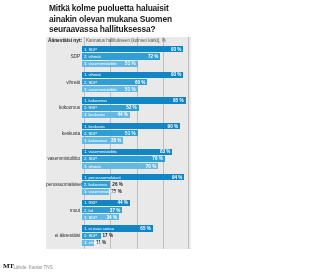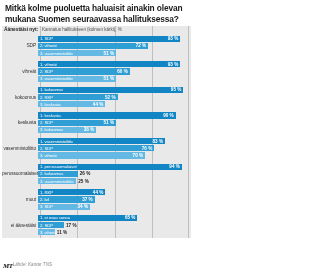--- a/index.html
+++ b/index.html
@@ -2,21 +2,21 @@
 <html><head>
 <meta charset="utf-8">
 <style>
   html,body{margin:0;padding:0;}
   body{
     width:193px;height:272px;overflow:hidden;
     background:#ffffff;
     font-family:"Liberation Sans","DejaVu Sans",sans-serif;
     -webkit-font-smoothing:antialiased;
   }
-  .wrap{position:relative;width:193px;height:272px;box-sizing:border-box;}
+  .wrap{position:relative;width:193px;height:272px;box-sizing:border-box;padding-left:44px;}
 
   
   .title{
     padding:3px 5px 0 5px;
     font-size:8.4px;
     line-height:10.6px;
     font-weight:700;
     color:#1b1b1b;
     letter-spacing:-0.15px;
   }
@@ -126,23 +126,22 @@
 
   .c1{background:#1286c4;}
   .c2{background:#2f9ed4;}
   .c3{background:#63b9e3;}
 
   
   .footer{
     position:absolute;
     left:3px;bottom:2px;
     display:flex;
-    align-items:flex-start;
+    align-items:flex-end;
     gap:0;
-    font-style:italic;
   }
   .logo{
     font-family:"Liberation Serif","DejaVu Serif",serif;
     font-weight:700;
     font-size:7px;
     color:#111;
     letter-spacing:-0.4px;
   }
   .src{
     font-size:4.6px;

